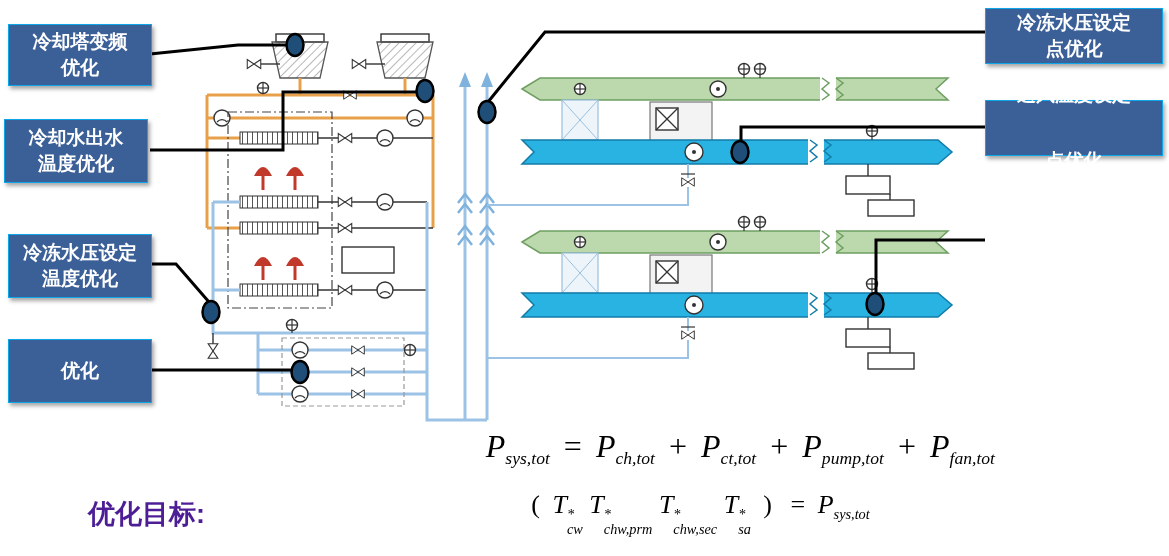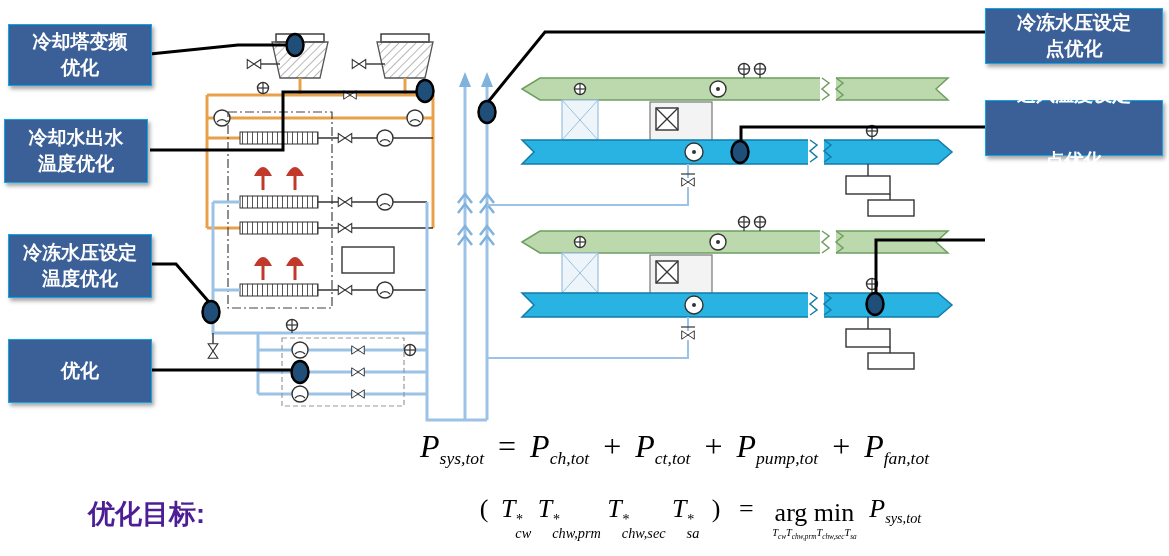--- a/index.html
+++ b/index.html
@@ -35,21 +35,21 @@
   .callout{stroke:#000;stroke-width:3;fill:none;}
   .mk{fill:#1F4E79;stroke:#000;stroke-width:2.5;}
   .arrowblue{fill:#7FB2DC;}
   .chevblue{stroke:#7FB2DC;stroke-width:2.5;fill:none;}
 
   
   .eq{position:absolute;font-family:"Liberation Serif",serif;color:#000;white-space:nowrap;}
   .eq i{font-style:italic;}
   .eq sub{font-size:55%;font-style:italic;}
   .eq .op{font-style:normal;padding:0 6px;}
-  .eq1{left:420px;top:428px;width:575px;font-size:32px;text-align:left;}
+  .eq1{left:420px;top:428px;width:575px;font-size:32px;text-align:right;}
   .eq2{left:400px;top:490px;width:595px;font-size:26px;text-align:center;}
   .stack{display:inline-flex;flex-direction:column;align-items:flex-start;font-size:55%;
          line-height:1;vertical-align:-0.45em;font-style:italic;}
   .argmin{display:inline-flex;flex-direction:column;align-items:center;margin:0 6px;
           transform:translateY(10px);vertical-align:middle;}
   .argmin .amtop{font-style:normal;line-height:1;}
   .argmin .amunder{font-size:40%;line-height:1.3;font-style:italic;}
   .amunder sub{font-size:70%;}
   .objective{position:absolute;left:88px;top:496px;font-size:27px;font-weight:bold;color:#4c1d95;
              font-family:"Liberation Sans",sans-serif;}
@@ -296,20 +296,16 @@
     <span><i>T</i><span class="stack">
           <span>*</span>
           <span>chw,sec</span>
         </span></span>
     <span><i>T</i><span class="stack">
           <span>*</span>
           <span>sa</span>
         </span></span>
     <span class="op">)</span>
     <span class="op">=</span>
-    <span class="argmin">
-      <span class="amtop">arg min</span>
-      <span class="amunder"><i>T</i><sub>cw</sub><i>T</i><sub>chw,prm</sub><i>T</i><sub>chw,sec</sub><i>T</i><sub>sa</sub></span>
-    </span>
     <span><i>P</i><sub>sys,tot</sub></span>
   </div>
 
 </div>
 
 </body></html>

